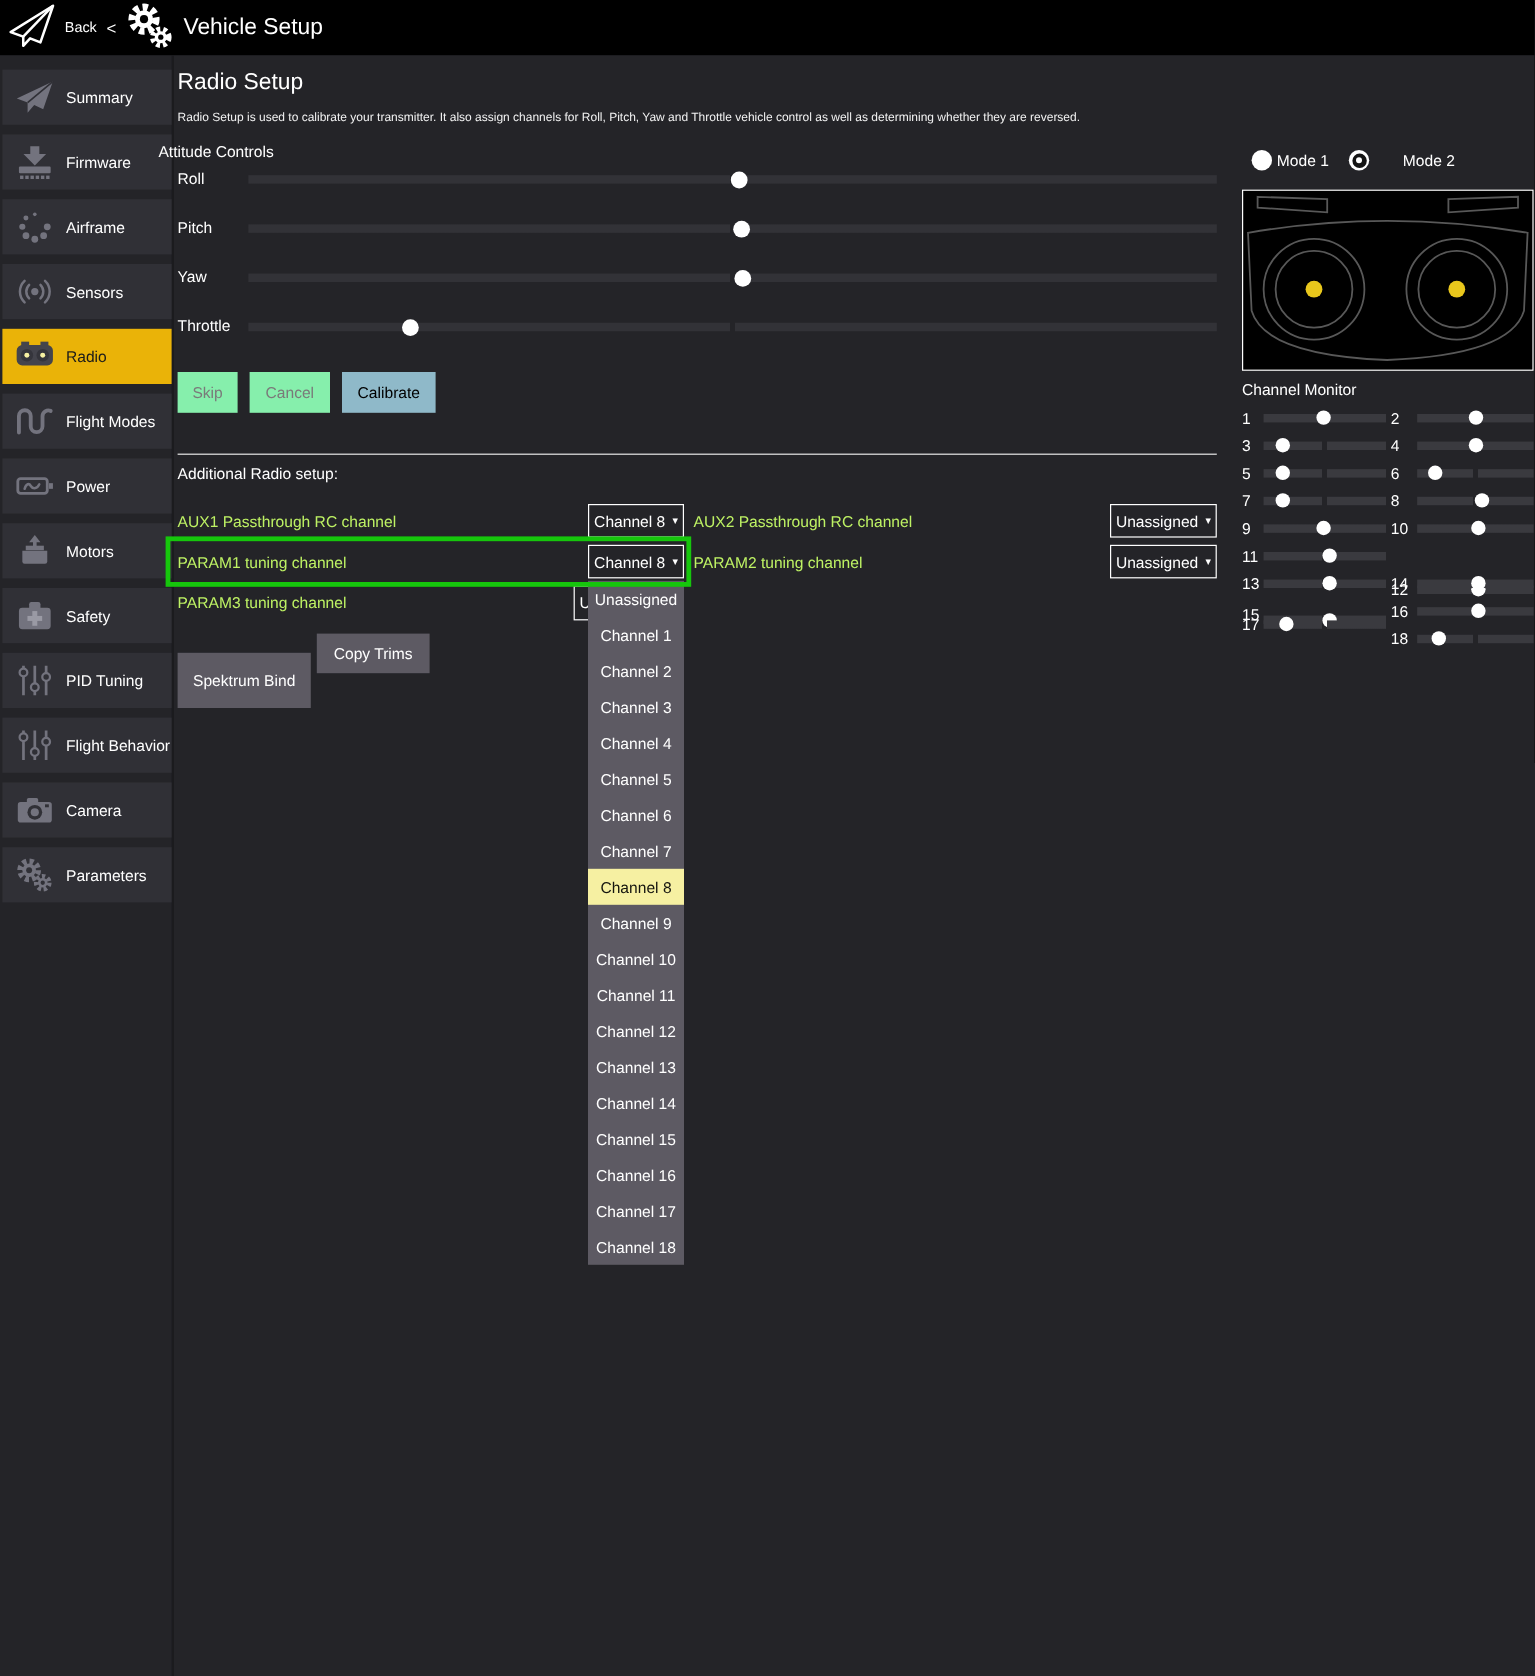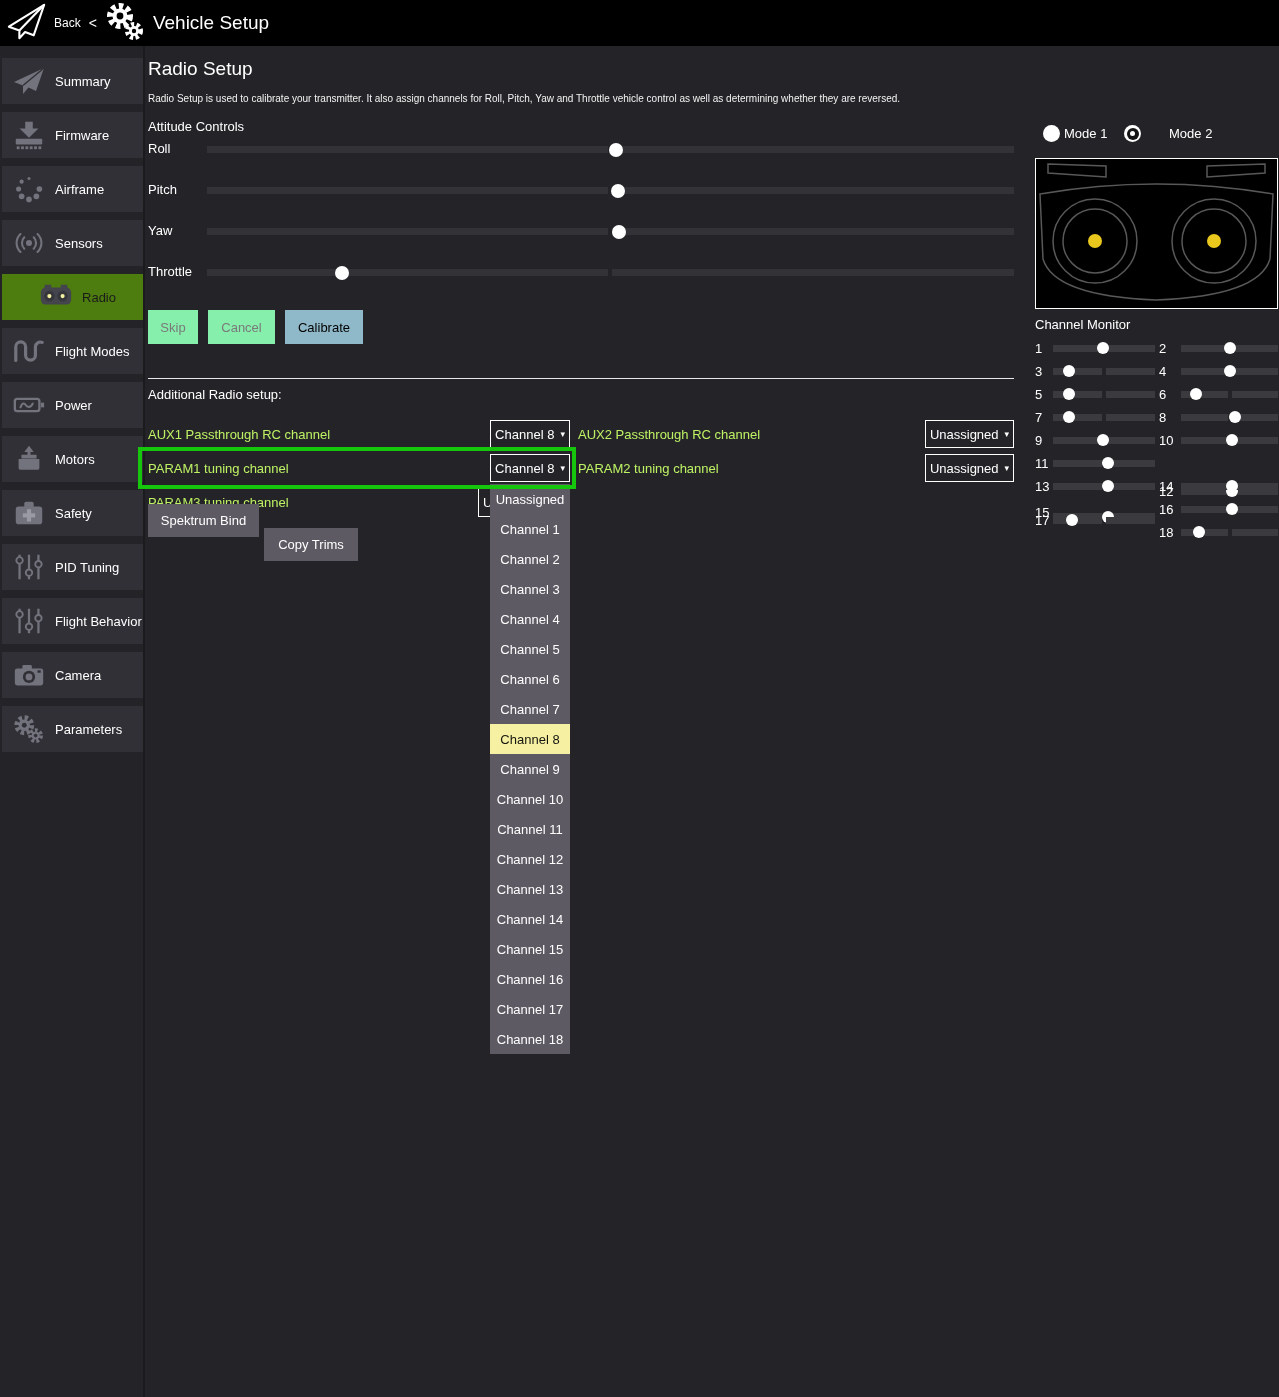--- a/index.html
+++ b/index.html
@@ -14,21 +14,21 @@
   .back-label{font-size:12px;color:#fff;margin-left:6px;}
   .chev{font-size:14px;color:#fff;margin-left:8px;margin-right:6px;}
   .topbar-title{font-size:19px;color:#fff;margin-left:8px;}
 
   
   .sidebar{position:absolute;left:2px;top:58px;width:141px;}
   .side-item{height:46px;background:#303036;margin-bottom:8px;display:flex;align-items:center;
              padding-left:8px;box-sizing:border-box;cursor:pointer;}
   .side-item .side-icon{width:38px;display:flex;justify-content:center;align-items:center;}
   .side-label{font-size:13px;color:#fff;margin-left:7px;white-space:nowrap;}
-  .side-item.active{background:#4d7c0f;justify-content:center;}
+  .side-item.active{background:#eab308;}
   .side-item.active .side-label{color:#1b1b1b;}
   .v-divider{position:absolute;left:143px;top:46px;width:2px;height:1351px;background:#1b1b1e;}
 
   
   .page-title{left:148px;top:58px;font-size:19px;}
   .page-desc{left:148px;top:93px;font-size:10px;color:#f2f2f2;white-space:nowrap;}
   .section-label{font-size:13px;color:#fff;}
 
   
   .slider-label{left:148px;font-size:13px;}
@@ -294,21 +294,21 @@
           <circle cx="25" cy="23" r="1.9" fill="#303036"></circle>
         </svg>
       </span>
       <span class="side-label">Parameters</span>
     </div>
   </nav>
 
   <h1 class="abs page-title" style="font-weight:normal;margin:0;">Radio Setup</h1>
   <div class="abs page-desc">Radio Setup is used to calibrate your transmitter. It also assign channels for Roll, Pitch, Yaw and Throttle vehicle control as well as determining whether they are reversed.</div>
 
-  <div class="abs section-label" style="left:148px;top:119px;">Attitude Controls</div>
+  <div class="abs section-label" style="left:132px;top:119px;">Attitude Controls</div>
 
   <div class="abs slider-label" style="top:141px;">Roll</div>
   <div class="track" style="top:146px;">
     <div class="thumb" style="left: 50.7%;"></div>
   </div>
 
   <div class="abs slider-label" style="top:182px;">Pitch</div>
   <div class="track" style="top:187px;">
     <div class="thumb" style="left: 50.9%;"></div>
   </div>
@@ -351,21 +351,21 @@
   <div class="dd" style="left:925px;top:454px;width:89px;height:28px;">
     <span>Unassigned</span>
       <span class="caret">▾</span>
   </div>
 
   <div class="abs field-label" style="left:148px;top:495px;">PARAM3 tuning channel</div>
   <div class="dd clip" style="left:478px;top:488px;width:92px;height:29px;z-index:5;">
     <span>Unassigned</span>
   </div>
 
-  <button class="btn btn-gray" style="left:148px;top:504px;width:111px;height:33px;">Spektrum Bind</button>
+  <button class="btn btn-gray" style="left:148px;top:544px;width:111px;height:46px;">Spektrum Bind</button>
   <button class="btn btn-gray" style="left:264px;top:528px;width:94px;height:33px;">Copy Trims</button>
 
   <div class="popup">
       <div class="popup-item">Unassigned</div>
       <div class="popup-item">Channel 1</div>
       <div class="popup-item">Channel 2</div>
       <div class="popup-item">Channel 3</div>
       <div class="popup-item">Channel 4</div>
       <div class="popup-item">Channel 5</div>
       <div class="popup-item">Channel 6</div>

